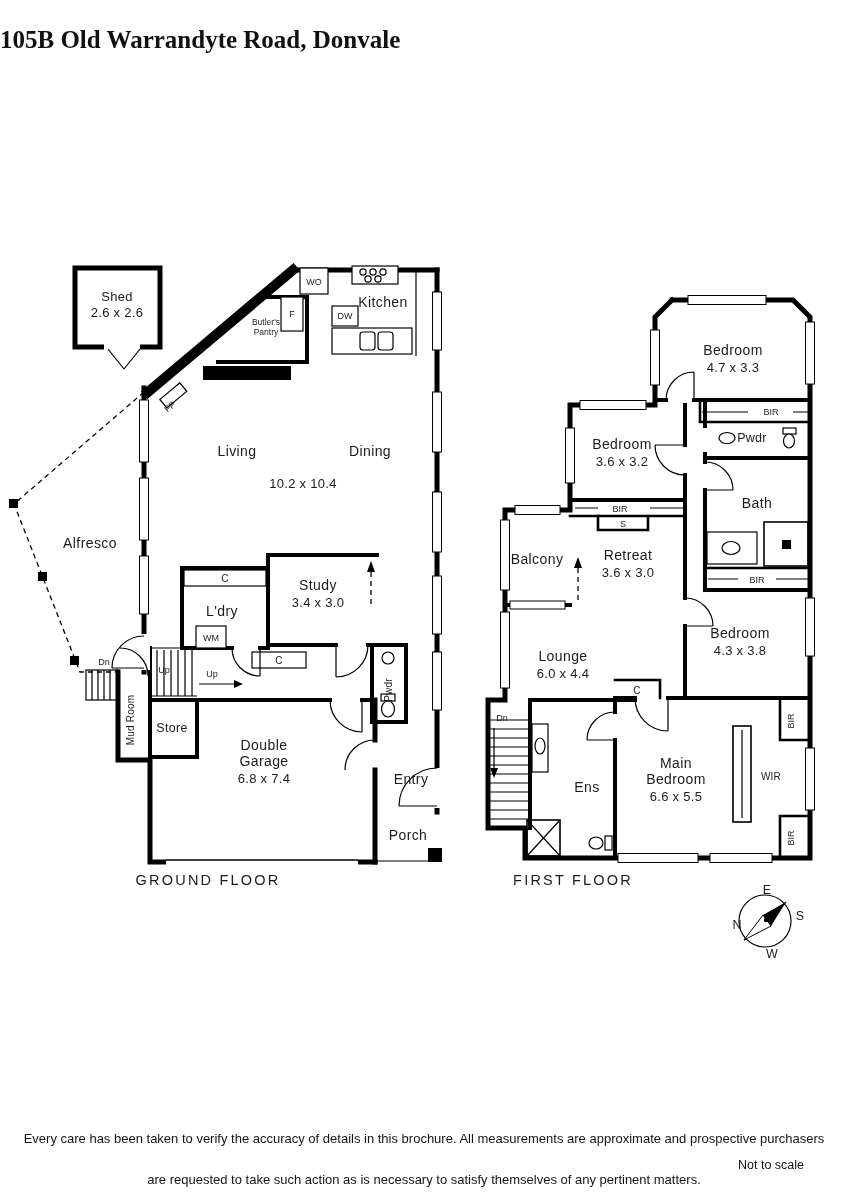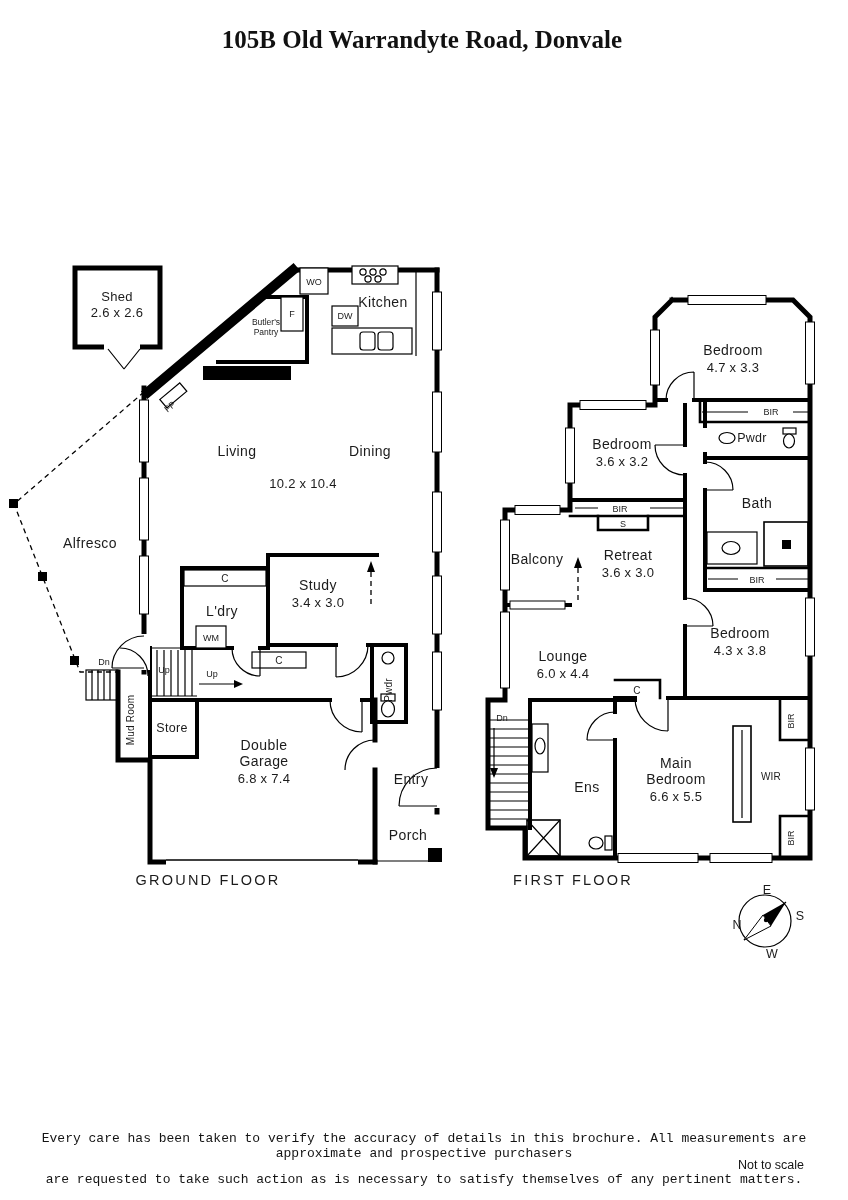--- a/index.html
+++ b/index.html
@@ -1,17 +1,17 @@
 <!DOCTYPE html>
 <html><head>
 <meta charset="utf-8">
 <style>
   html,body{margin:0;padding:0;background:#fff;}
   body{width:848px;height:1200px;position:relative;font-family:"Liberation Sans",sans-serif;}
-  .page-title{position:absolute;top:26px;left:0;width:844px;text-align:center;
+  .page-title{position:absolute;top:26px;left:0;width:844px;
     font-family:"Liberation Serif",serif;font-weight:bold;font-size:25px;color:#111;margin:0;}
   svg.plan{position:absolute;left:0;top:0;}
   
   .w5{stroke:#000;stroke-width:5;fill:none;stroke-linecap:square}
   .w4{stroke:#000;stroke-width:4;fill:none;stroke-linecap:square}
   .w3{stroke:#000;stroke-width:2.6;fill:none;stroke-linecap:square}
   .diag{stroke:#000;stroke-width:10;fill:none;stroke-linecap:square}
   .thin{stroke:#000;stroke-width:1.2;fill:none}
   .t15{stroke:#000;stroke-width:1.6;fill:none}
   .win{fill:#fff;stroke:#000;stroke-width:1}
@@ -23,21 +23,21 @@
   text{fill:#1b1b1b;font-family:"Liberation Sans",sans-serif;}
   .mid{text-anchor:middle}
   .lbl{font-size:14px;letter-spacing:.4px}
   .dim{font-size:13px;letter-spacing:.3px}
   .sm{font-size:10px;letter-spacing:.2px}
   .s9{font-size:9px}
   .s12{font-size:12.5px;letter-spacing:.3px}
   .xs{font-size:8.5px}
   .floorlbl{font-size:14.5px;letter-spacing:2.2px}
   .compass-letter{font-size:12.5px}
-  .footer-line{position:absolute;left:0;width:848px;text-align:center;font-size:13px;color:#141414;font-family:Liberation Mono, monospace;}
+  .footer-line{position:absolute;left:0;width:848px;text-align:center;font-size:13px;color:#141414;}
   .nts{position:absolute;right:44px;top:1158px;font-size:12.5px;color:#141414;margin-left:8px;}
 </style>
 </head>
 <body>
 
 <h1 class="page-title">105B Old Warrandyte Road, Donvale</h1>
 
 <svg class="plan" width="848" height="1200" viewBox="0 0 848 1200">
 
   <g>

